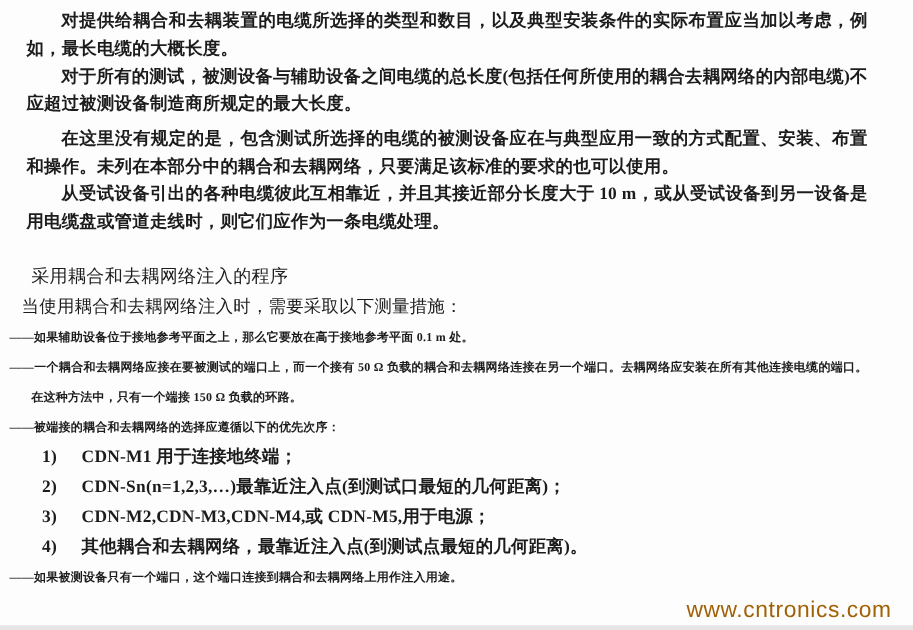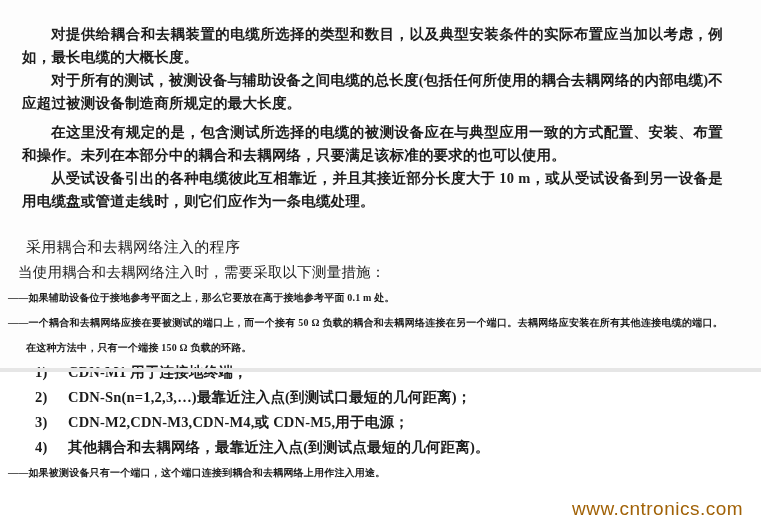--- a/index.html
+++ b/index.html
@@ -11,24 +11,24 @@
     width: 761px;
     height: 525px;
     overflow: hidden;
     position: relative;
     font-family: "Liberation Serif", serif;
     color: #1c1c1c;
   }
   .page {
     position: relative;
     width: 761px;
-    height: 372px;
+    height: 525px;
     background: #fdfdfd;
     box-sizing: border-box;
-    padding: 23px 38px 0 22px;
+    padding: 7px 38px 0 22px;
   }
   
   .para {
     margin: 0;
     font-size: 14.5px;
     line-height: 23px;
     font-weight: 600;
     text-align: justify;
     text-indent: 2em;
     letter-spacing: 0.2px;
@@ -113,20 +113,21 @@
   <p class="para">对于所有的测试，被测设备与辅助设备之间电缆的总长度(包括任何所使用的耦合去耦网络的内部电缆)不应超过被测设备制造商所规定的最大长度。</p>
   <p class="para gap-top">在这里没有规定的是，包含测试所选择的电缆的被测设备应在与典型应用一致的方式配置、安装、布置和操作。未列在本部分中的耦合和去耦网络，只要满足该标准的要求的也可以使用。</p>
   <p class="para">从受试设备引出的各种电缆彼此互相靠近，并且其接近部分长度大于 10 m，或从受试设备到另一设备是用电缆盘或管道走线时，则它们应作为一条电缆处理。</p>
 
   <div class="section">
     <h2 class="section-heading">采用耦合和去耦网络注入的程序</h2>
     <p class="section-intro">当使用耦合和去耦网络注入时，需要采取以下测量措施：</p>
 
     <p class="dash-item">——如果辅助设备位于接地参考平面之上，那么它要放在高于接地参考平面 0.1 m 处。</p>
     <p class="dash-item">——一个耦合和去耦网络应接在要被测试的端口上，而一个接有 50 Ω 负载的耦合和去耦网络连接在另一个端口。去耦网络应安装在所有其他连接电缆的端口。在这种方法中，只有一个端接 150 Ω 负载的环路。</p>
+    <p class="dash-item">——被端接的耦合和去耦网络的选择应遵循以下的优先次序：</p>
 
     <ul class="priority-list">
       <li class="priority-item">
         <span class="priority-num">1)</span>
         <span class="priority-text">CDN-M1 用于连接地终端；</span>
       </li>
       <li class="priority-item">
         <span class="priority-num">2)</span>
         <span class="priority-text">CDN-Sn(n=1,2,3,…)最靠近注入点(到测试口最短的几何距离)；</span>
       </li>

